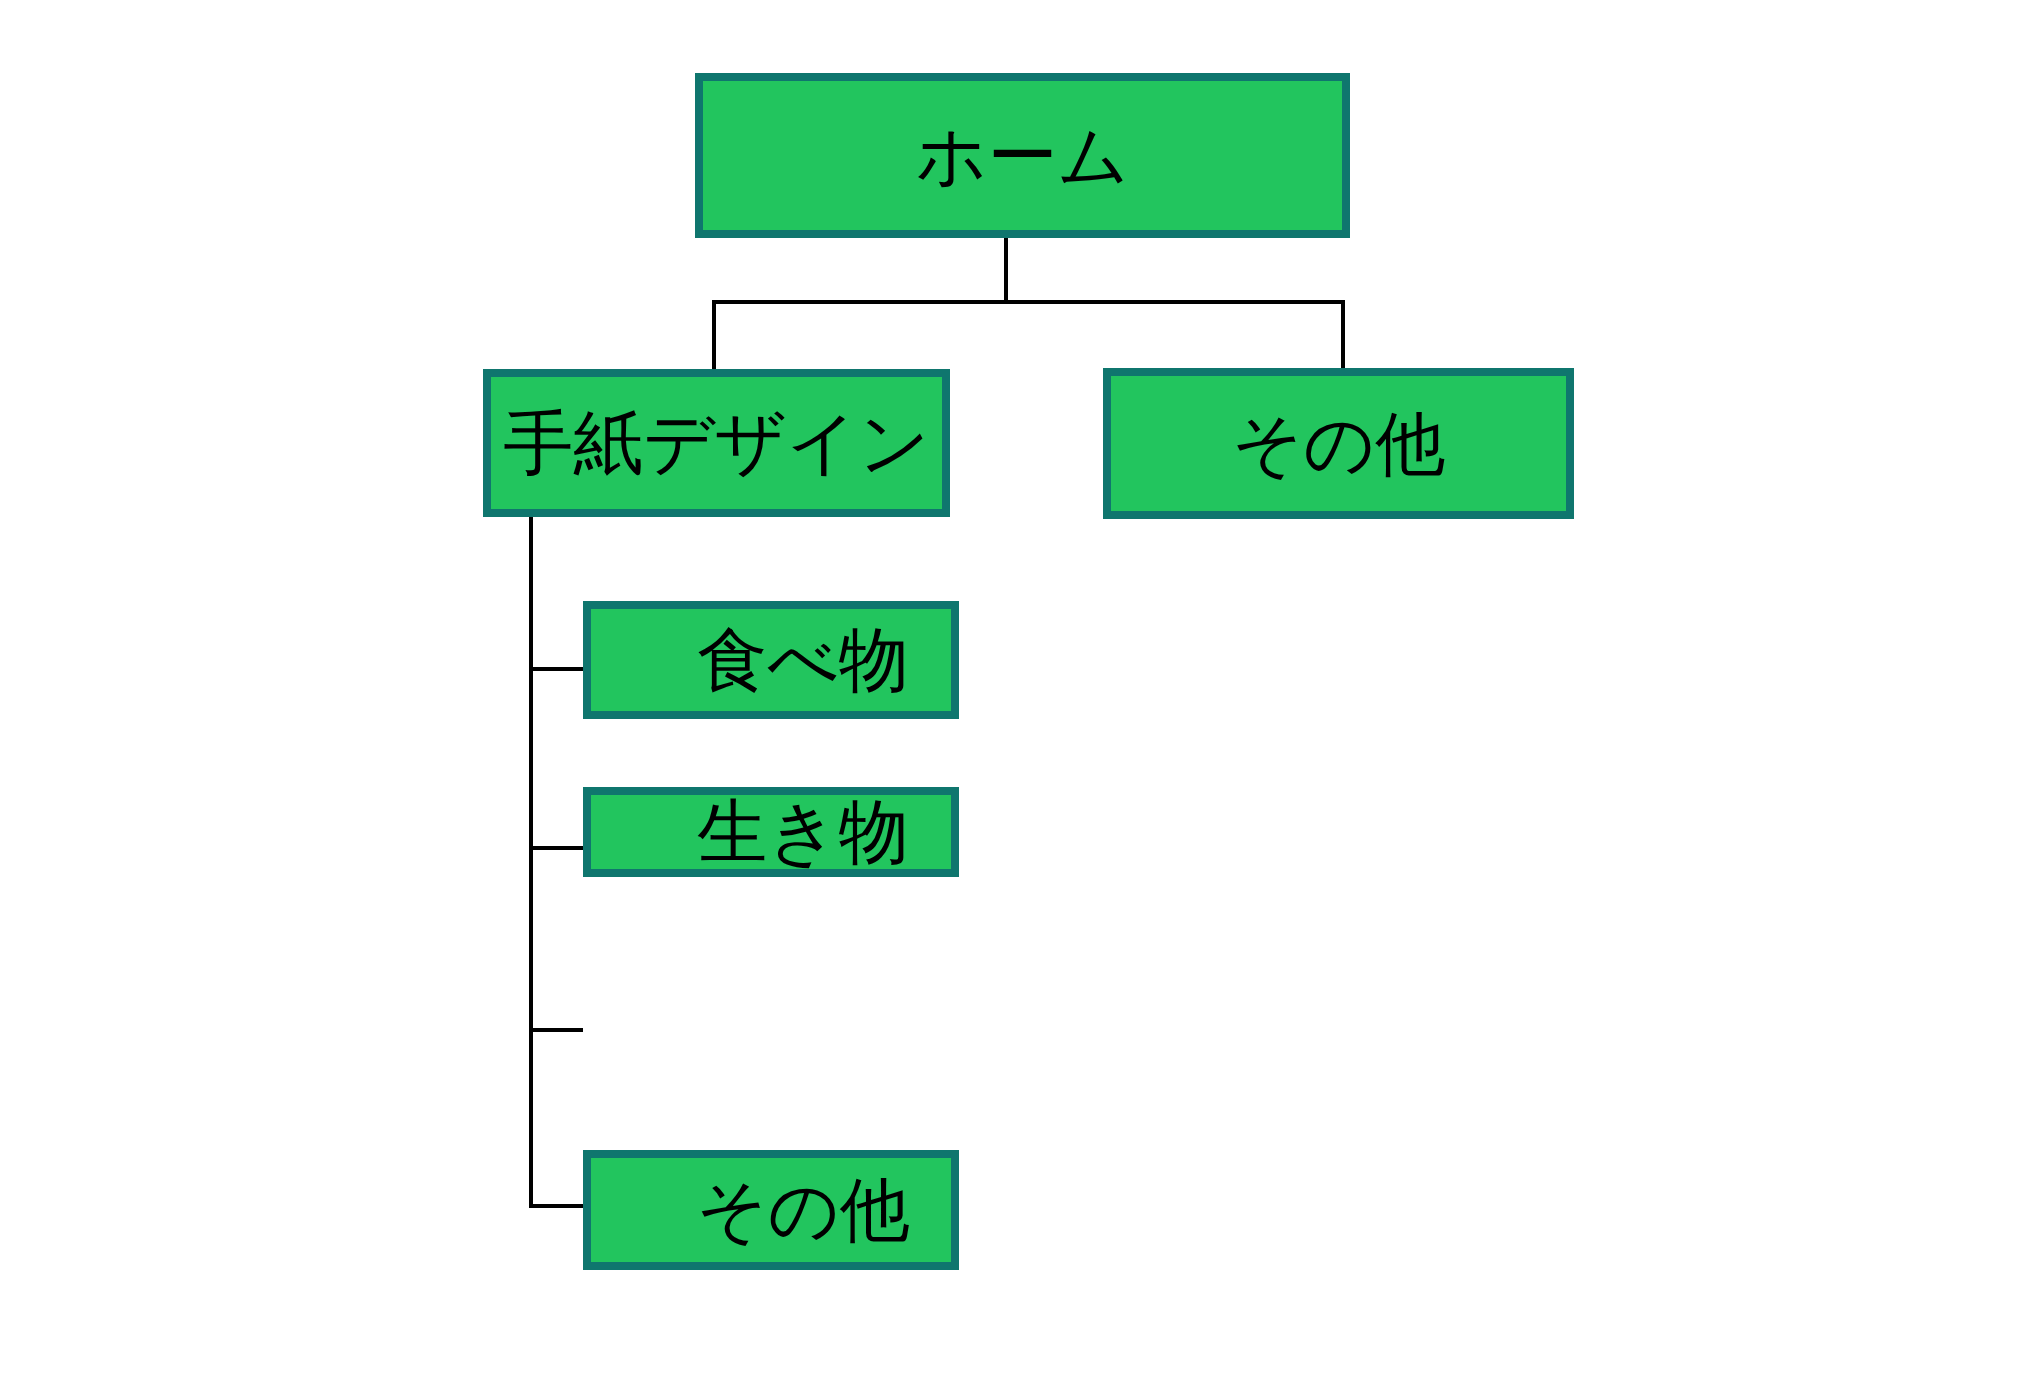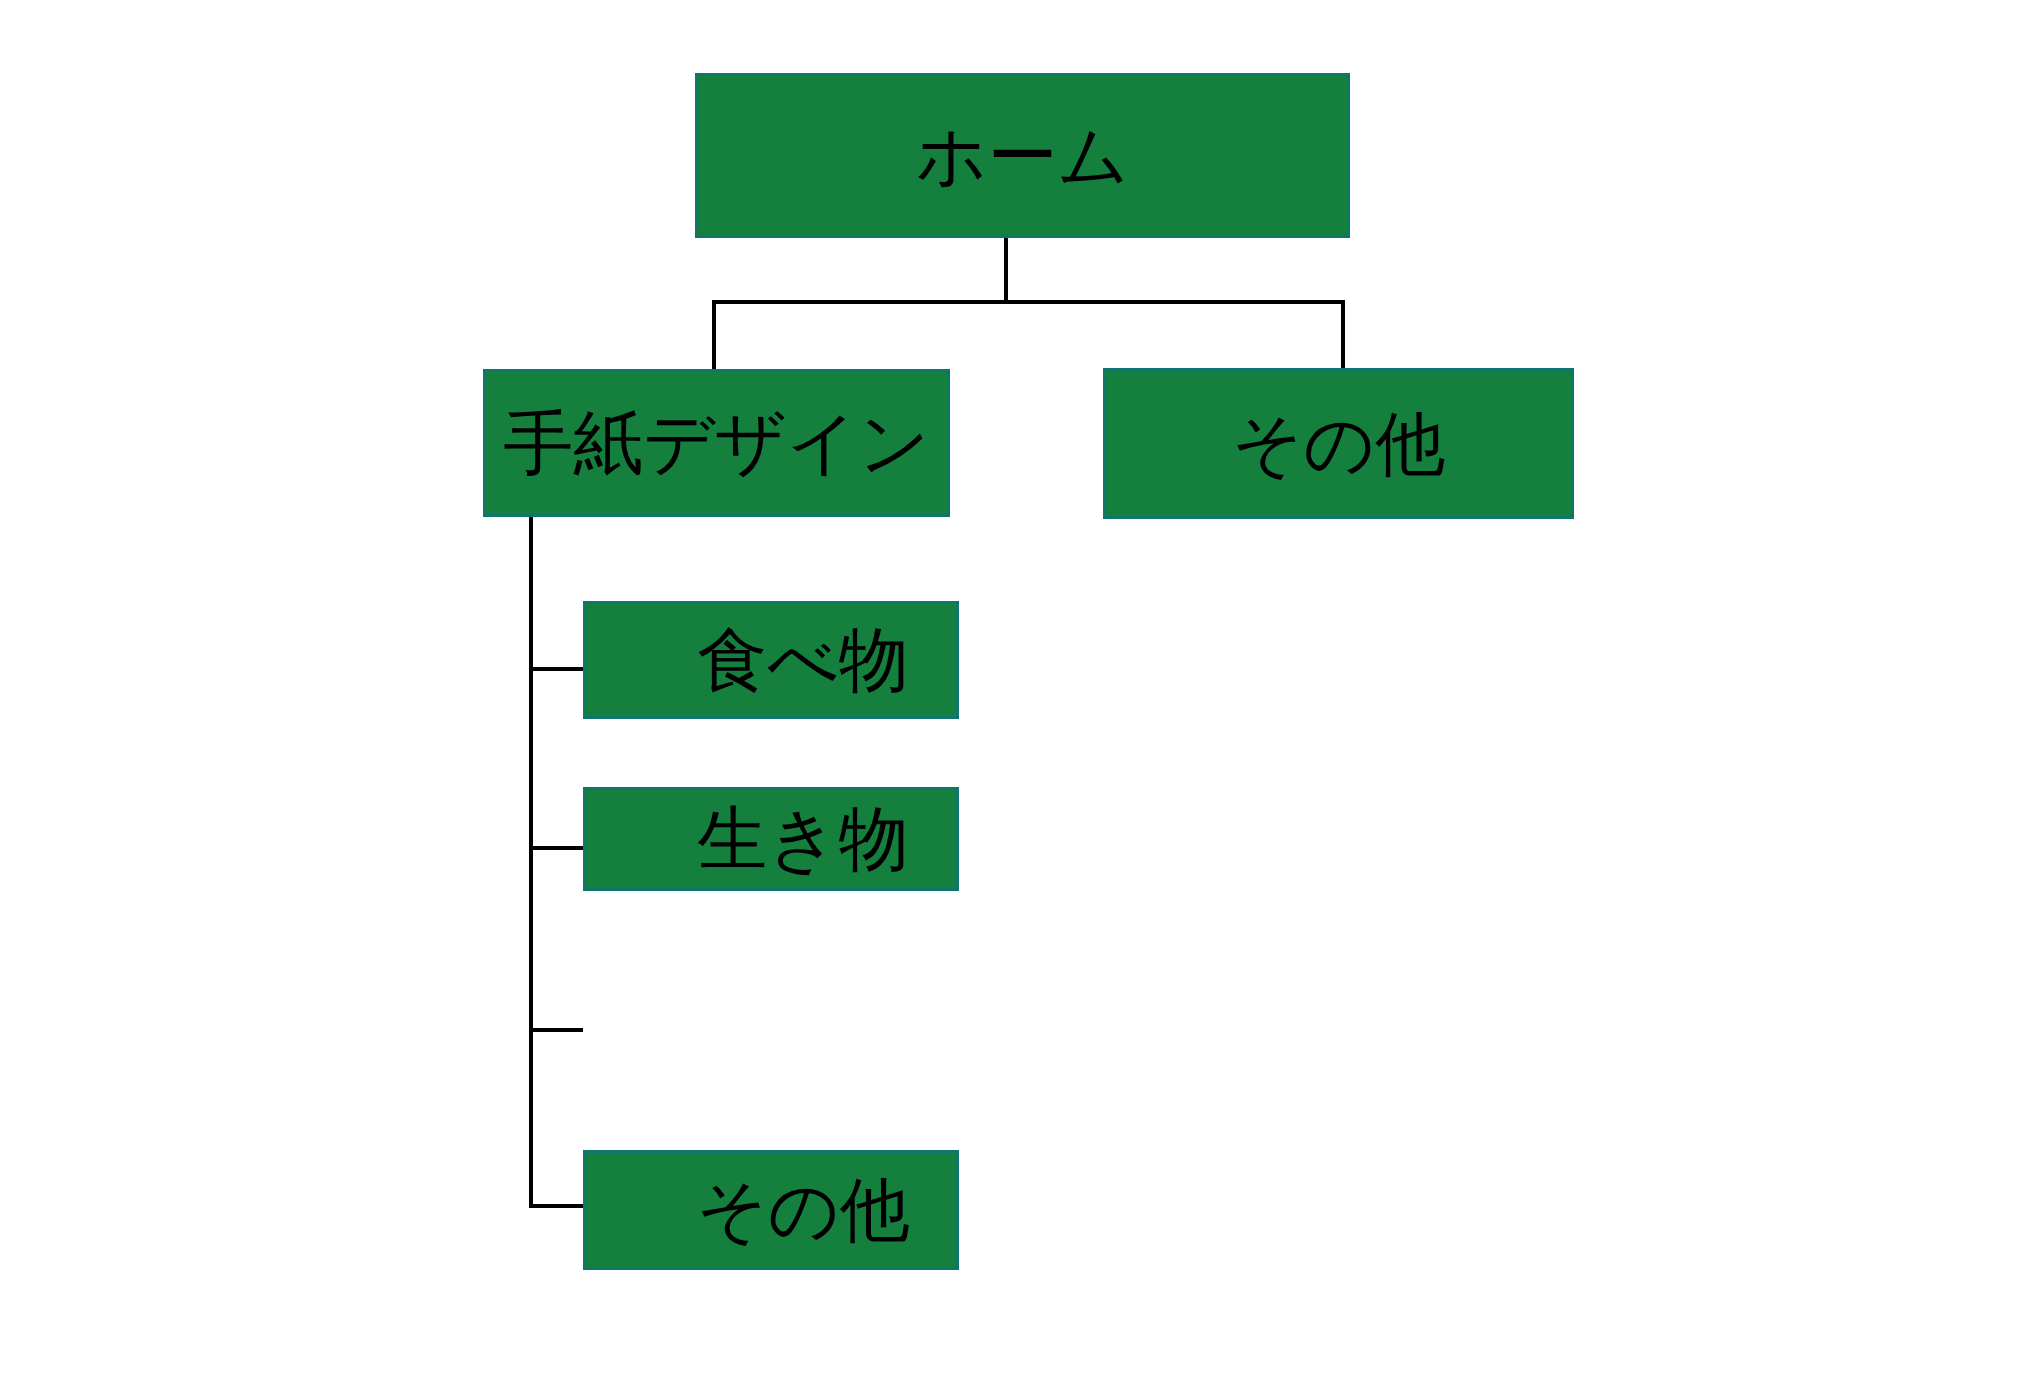--- a/index.html
+++ b/index.html
@@ -11,22 +11,22 @@
     position: relative;
     width: 2039px;
     height: 1378px;
     background: #ffffff;
     font-family: "Liberation Sans", sans-serif;
     overflow: hidden;
   }
   .node {
     position: absolute;
     box-sizing: border-box;
-    background: #15803d;
-    border: 3px solid #0f766e;
+    background: #22c55e;
+    border: 8px solid #0f766e;
     display: flex;
     align-items: center;
     justify-content: center;
     font-size: 70px;
     color: #000000;
     white-space: nowrap;
     line-height: 1;
   }
   .node.left-align {
     justify-content: center;
@@ -34,21 +34,21 @@
   }
   .line {
     position: absolute;
     background: #000000;
   }
   
   #node-home          { left: 695px;  top: 73px;   width: 655px; height: 165px; }
   #node-letter-design { left: 483px;  top: 369px;  width: 467px; height: 148px; }
   #node-other-top     { left: 1103px; top: 368px;  width: 471px; height: 151px; }
   #node-food          { left: 583px;  top: 601px;  width: 376px; height: 118px; }
-  #node-creatures     { left: 583px;  top: 787px;  width: 376px; height: 104px; }
+  #node-creatures     { left: 583px;  top: 787px;  width: 376px; height: 90px; }
   #node-seasons       { left: 583px;  top: 969px;  width: 376px; height: 118px; }
   #node-other-sub     { left: 583px;  top: 1150px; width: 376px; height: 120px; }
   
   #conn-home-drop     { left: 1004px; top: 238px;  width: 4px;   height: 66px; }
   #conn-rail          { left: 712px;  top: 300px;  width: 633px; height: 4px; }
   #conn-drop-letter   { left: 712px;  top: 300px;  width: 4px;   height: 69px; }
   #conn-drop-other    { left: 1341px; top: 300px;  width: 4px;   height: 68px; }
   #conn-trunk         { left: 529px;  top: 517px;  width: 4px;   height: 691px; }
   #conn-stub-food     { left: 529px;  top: 667px;  width: 54px;  height: 4px; }
   #conn-stub-creatures{ left: 529px;  top: 846px;  width: 54px;  height: 4px; }

